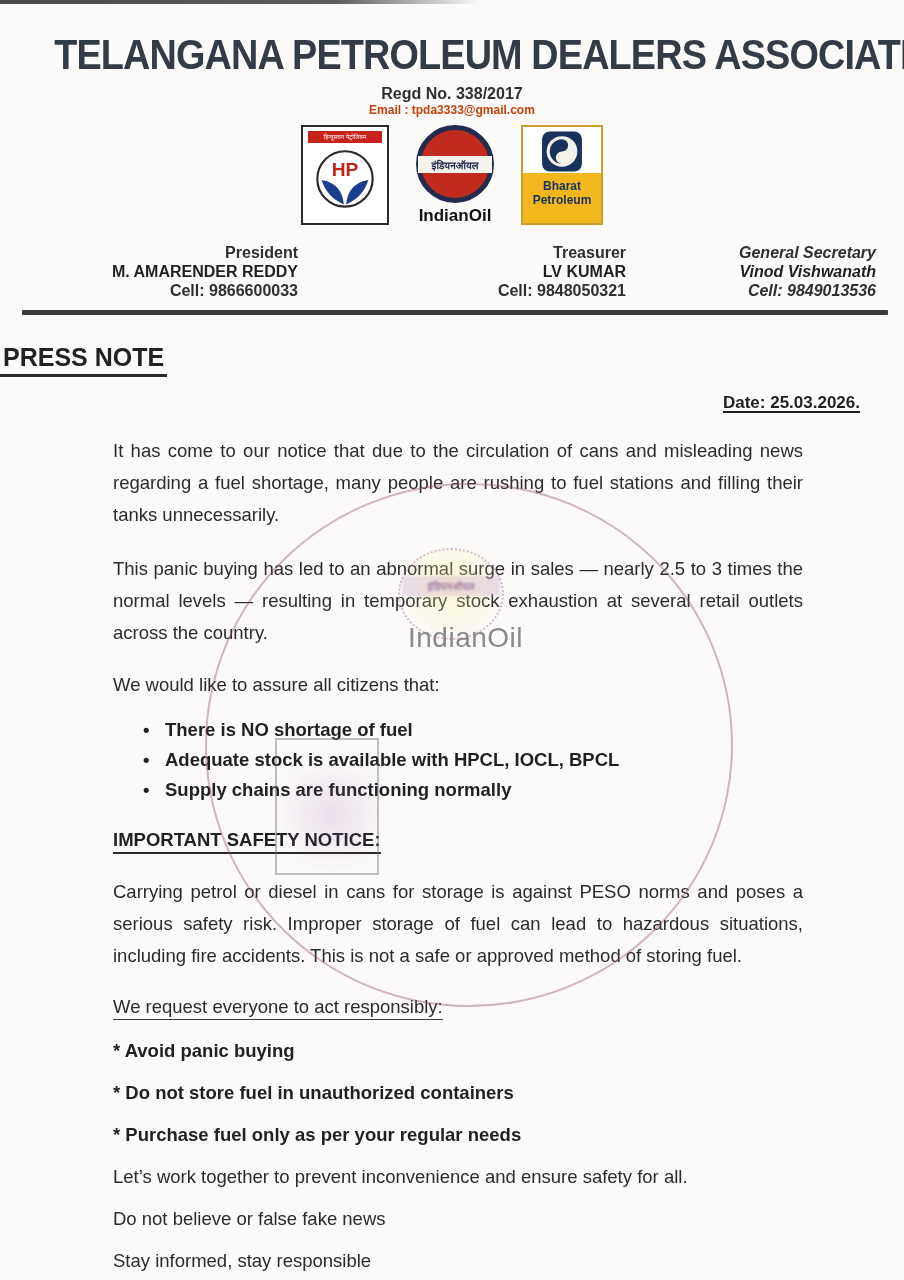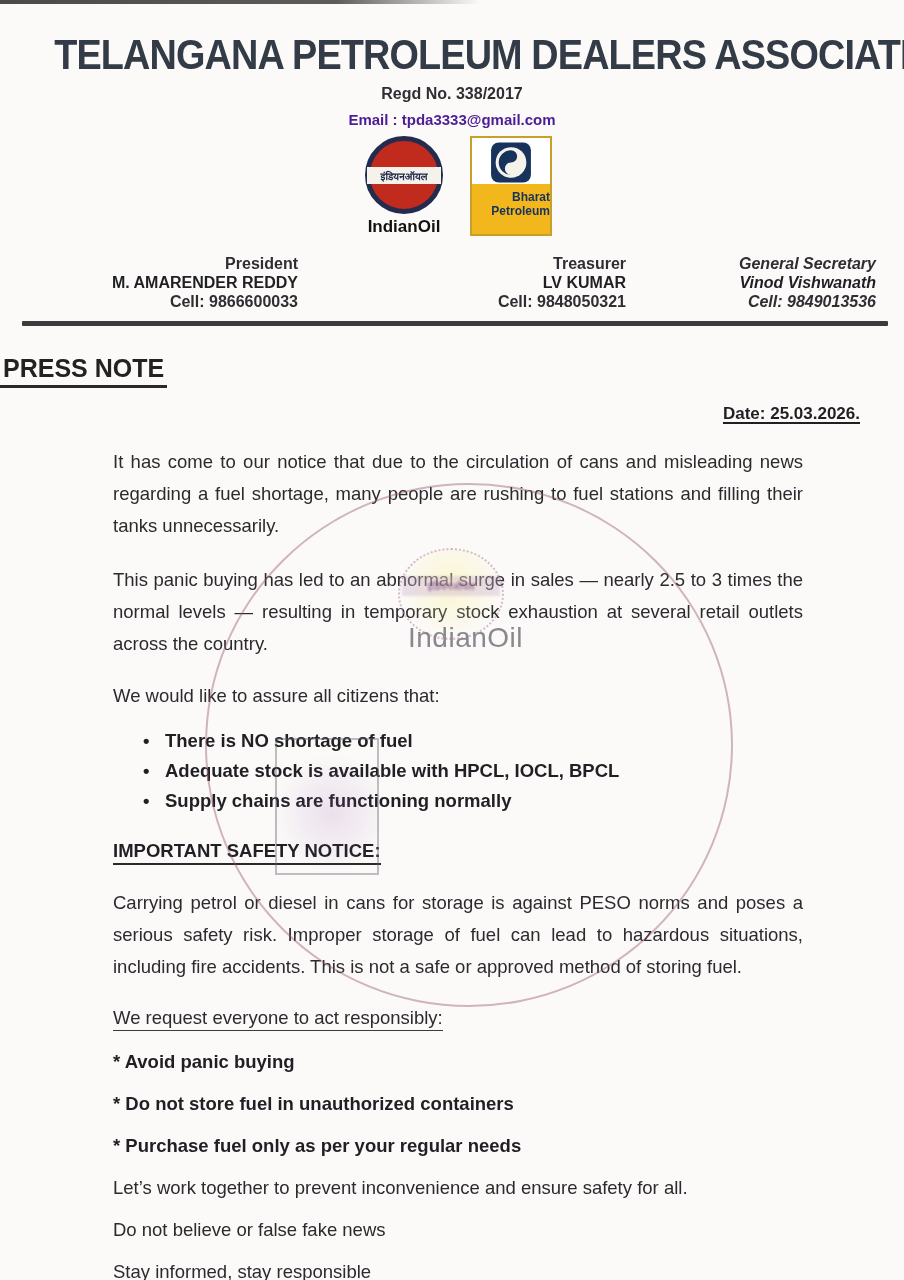--- a/index.html
+++ b/index.html
@@ -17,40 +17,40 @@
   .top-edge{position:absolute;top:0;left:0;width:480px;height:4px;
     background:linear-gradient(to right,#4a4a4a 0%,#5c5c5c 70%,rgba(92,92,92,0) 100%);}
 
   
   .header{ text-align:center; padding-top:30px; }
   .title{
     font-size:43px;font-weight:bold;color:#333b46;letter-spacing:-1px;
     transform:scaleX(.88);transform-origin:center;white-space:nowrap;margin:0;
   }
   .regd{font-size:16px;font-weight:bold;margin-top:6px;color:#2e2e33;}
-  .email{font-size:15px;font-weight:bold;margin-top:8px;color:#4c1d95;}
+  .email{font-size:12px;font-weight:bold;margin-top:0;color:#c2410c;}
 
   
   .logos{display:flex;justify-content:center;align-items:flex-start;gap:14px;margin-top:8px;height:104px;}
   .logo-hp{width:88px;height:100px;border:2px solid #2a2a2e;background:#fff;box-sizing:border-box;padding:4px 5px;}
   .hp-banner{background:#c6231d;color:#fff;font-size:6px;line-height:12px;height:12px;overflow:hidden;
     white-space:nowrap;filter:blur(.4px);}
   .logo-hp svg{display:block;margin:4px auto 0;}
   .logo-io{width:104px;display:flex;flex-direction:column;align-items:center;}
   .io-circle{width:78px;height:78px;border-radius:50%;background:#c02b1e;border:5px solid #232c4e;
     box-sizing:border-box;position:relative;}
   .io-band{position:absolute;left:-3px;right:-3px;top:26px;height:17px;background:#f4f2ea;
     display:flex;align-items:center;justify-content:center;
     font-size:10px;font-weight:bold;color:#232c4e;filter:blur(.4px);overflow:hidden;}
   .io-caption{font-size:17px;font-weight:bold;color:#111;margin-top:3px;}
   .logo-bp{width:82px;height:100px;border:2px solid #c7a02c;background:#fff;box-sizing:border-box;position:relative;}
   .bp-top{height:44px;display:flex;justify-content:center;}
   .bp-top svg{margin-top:3px;}
   .bp-bottom{position:absolute;left:0;right:0;bottom:0;height:50px;background:#f2b71c;
-    text-align:right;padding-top:6px;box-sizing:border-box;}
+    text-align:center;padding-top:6px;box-sizing:border-box;}
   .bp-bottom div{font-size:12px;font-weight:bold;color:#17335c;line-height:14px;filter:blur(.2px);}
 
   
   .officers{display:flex;justify-content:space-between;padding:14px 28px 0 28px;}
   .officer{text-align:right;line-height:19px;font-size:16px;}
   .officer .role{font-weight:bold;color:#2e2e33;}
   .officer .name{font-weight:bold;color:#1f1f24;}
   .officer .cell{font-weight:bold;color:#2e2e33;}
   .officer.left{width:270px;}
   .officer.mid{flex:1;}
@@ -105,20 +105,29 @@
 
   <div class="top-edge"></div>
 
   <div class="header">
     <h1 class="title">TELANGANA PETROLEUM DEALERS ASSOCIATION</h1>
     <div class="regd">Regd No. 338/2017</div>
     <div class="email">Email : tpda3333@gmail.com</div>
 
     <div class="logos">
 
+      <div class="logo-hp">
+        <div class="hp-banner">हिन्दुस्तान पेट्रोलियम</div>
+        <svg width="64" height="66" viewBox="0 0 60 62">
+          <circle cx="30" cy="30" r="26" fill="none" stroke="#2a2a2e" stroke-width="2"></circle>
+          <text x="30" y="27" text-anchor="middle" font-size="18" font-weight="bold" fill="#c6231d" font-family="Liberation Sans, sans-serif">HP</text>
+          <path d="M8,31 Q27,34 29,54 Q13,47 8,31 Z" fill="#1c3e8e"></path>
+          <path d="M52,31 Q33,34 31,54 Q47,47 52,31 Z" fill="#1c3e8e"></path>
+        </svg>
+      </div>
 
       <div class="logo-io">
         <div class="io-circle">
           <div class="io-band">इंडियनऑयल</div>
         </div>
         <div class="io-caption">IndianOil</div>
       </div>
 
       <div class="logo-bp">
         <div class="bp-top">

